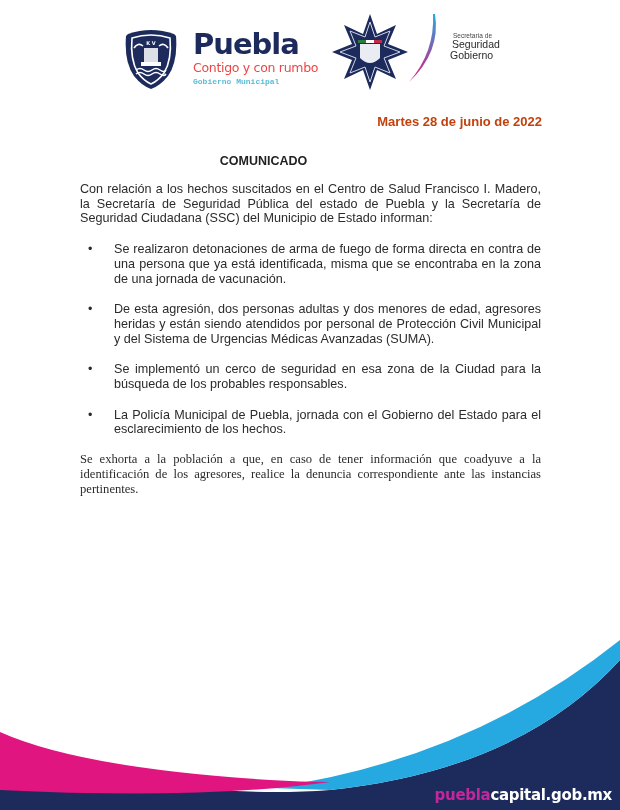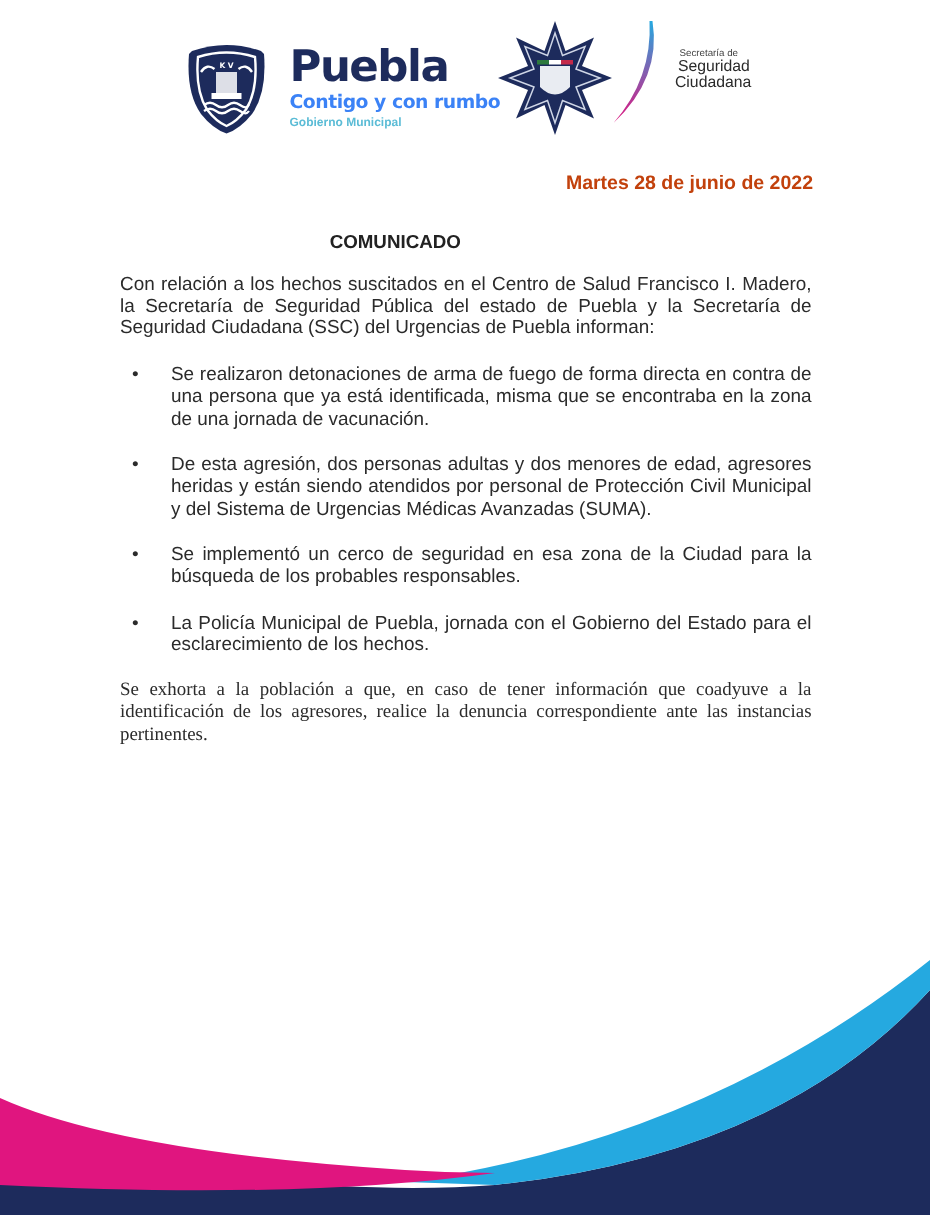--- a/index.html
+++ b/index.html
@@ -7,22 +7,22 @@
       width: 620px; height: 810px; background: #ffffff; position: relative; overflow: hidden;
       font-family: "Liberation Sans", sans-serif; color: #222222;
     }
     .header { position: absolute; left: 0; top: 0; width: 620px; height: 100px; }
     .shield { position: absolute; left: 120px; top: 28px; width: 62px; height: 62px; }
     .puebla-logo { position: absolute; left: 193px; top: 29px; }
     .puebla-word {
       font-family: "DejaVu Sans", sans-serif; font-weight: bold; font-size: 29px; color: #1d2b5c;
       letter-spacing: -1px; line-height: 30px; display: block;
     }
-    .tagline { font-family: "DejaVu Sans", sans-serif; font-size: 12.5px; color: #3b82f6; display: block; margin-top: 1px; font-weight: bold; letter-spacing: -0.3px; }
-    .gov-line { font-family: Liberation Sans, sans-serif; font-size: 8px; color: #5bbcd6; display: block; margin-top: 2px; font-weight: bold; }
+    .tagline { font-family: "DejaVu Sans", sans-serif; font-size: 12.5px; color: #ef4444; display: block; margin-top: 1px; font-weight: normal; letter-spacing: -0.3px; }
+    .gov-line { font-family: Liberation Mono, monospace; font-size: 8px; color: #5bbcd6; display: block; margin-top: 2px; font-weight: bold; }
     .star { position: absolute; left: 330px; top: 12px; width: 80px; height: 80px; }
     .swoosh { position: absolute; left: 405px; top: 12px; width: 40px; height: 72px; }
     .ssc-logo { position: absolute; left: 450px; top: 32px; }
     .ssc-small { font-size: 6.5px; color: #444; display: block; margin-left: 3px; }
     .ssc-big { font-size: 10.5px; font-weight: normal; color: #2a2a2a; display: block; line-height: 11px; }
     .ssc-big.l1 { margin-left: 2px; }
 
     .date {
       position: absolute; right: 78px; top: 114px; font-size: 13px; font-weight: bold; color: #c2410c;
     }
@@ -82,40 +82,43 @@
         <stop offset="0" stop-color="#25a9e0"></stop>
         <stop offset="1" stop-color="#e0157f"></stop>
       </linearGradient>
     </defs>
     <path d="M30 2 Q36 40 4 70 Q30 40 28 2 Z" fill="url(#sw)"></path>
   </svg>
 
   <div class="ssc-logo">
     <span class="ssc-small">Secretaría de</span>
     <span class="ssc-big l1">Seguridad</span>
-    <span class="ssc-big">Ciudadana</span>
+    <span class="ssc-big">Gobierno</span>
   </div>
 </div>
 
 <div class="date">Martes 28 de junio de 2022</div>
 <div class="title">COMUNICADO</div>
 
 <div class="content">
-  <p>Con relación a los hechos suscitados en el Centro de Salud Francisco I. Madero, la Secretaría de Seguridad Pública del estado de Puebla y la Secretaría de Seguridad Ciudadana (SSC) del Urgencias de Puebla informan:</p>
+  <p>Con relación a los hechos suscitados en el Centro de Salud Francisco I. Madero, la Secretaría de Seguridad Pública del estado de Puebla y la Secretaría de Seguridad Ciudadana (SSC) del Municipio de Estado informan:</p>
   <ul>
     <li><span class="bullet">•</span><span>Se realizaron detonaciones de arma de fuego de forma directa en contra de una persona que ya está identificada, misma que se encontraba en la zona de una jornada de vacunación.</span></li>
     <li><span class="bullet">•</span><span>De esta agresión, dos personas adultas y dos menores de edad, agresores heridas y están siendo atendidos por personal de Protección Civil Municipal y del Sistema de Urgencias Médicas Avanzadas (SUMA).</span></li>
     <li><span class="bullet">•</span><span>Se implementó un cerco de seguridad en esa zona de la Ciudad para la búsqueda de los probables responsables.</span></li>
     <li><span class="bullet">•</span><span>La Policía Municipal de Puebla, jornada con el Gobierno del Estado para el esclarecimiento de los hechos.</span></li>
   </ul>
   <p class="closing">Se exhorta a la población a que, en caso de tener información que coadyuve a la identificación de los agresores, realice la denuncia correspondiente ante las instancias pertinentes.</p>
 </div>
 
 <div class="footer">
   <svg width="620" height="170" viewBox="0 0 620 170" style="position:absolute;left:0;top:0;">
 
     <path d="M0 120 Q200 160 330 150 Q520 130 620 20 L620 170 L0 170 Z" fill="#1d2b5c"></path>
 
     <path d="M270 148 Q470 120 620 0 L620 20 Q520 130 330 150 Z" fill="#25a9e0"></path>
 
     <path d="M0 92 Q80 128 270 140 Q300 142 330 142 Q200 160 0 150 Z" fill="#e0157f"></path>
   </svg>
+  <div class="url">
+    <span class="pink">puebla</span><span class="white">capital.gob.mx</span>
+  </div>
 </div>
 
 </body></html>

